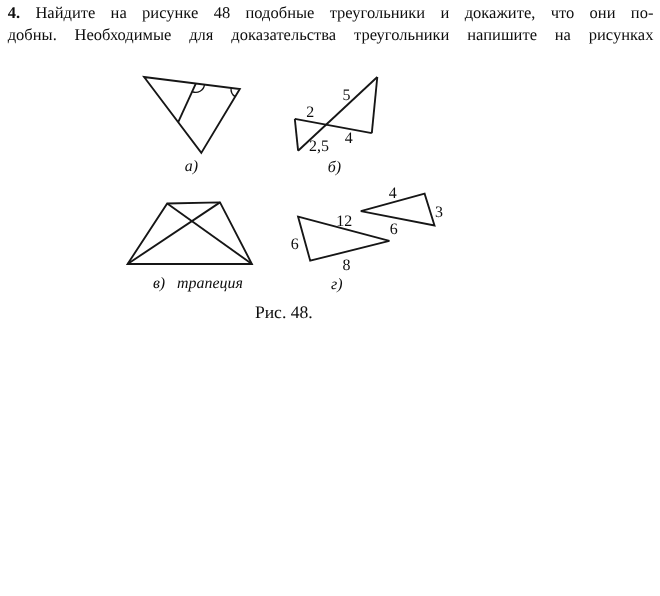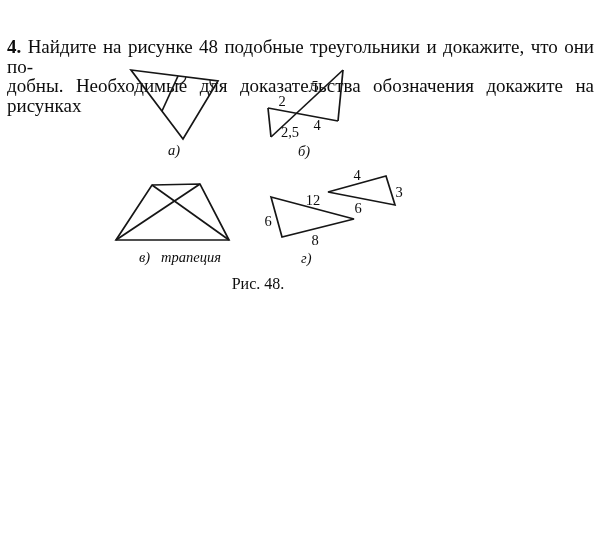--- a/index.html
+++ b/index.html
@@ -10,24 +10,23 @@
     background: #ffffff;
     font-family: "Liberation Serif", serif;
     color: #0d0d0d;
     overflow: hidden;
   }
   .problem-text {
     position: absolute;
     left: 7px;
     right: 6px;
     top: 3px;
-    font-size: 19px;
+    font-size: 15px;
     line-height: 19.5px;
     color: #0d0d0d;
-    margin-top: 34px;
   }
   .pline {
     display: block;
     white-space: nowrap;
   }
   .pline.justified {
     text-align: justify;
     text-align-last: justify;
     white-space: normal;
   }
@@ -67,21 +66,21 @@
     stroke: none;
   }
 </style>
 </head>
 <body>
 
 <div class="page">
 
   <div class="problem-text">
     <span class="pline justified"><b>4.</b> <span>Найдите на рисунке 48 подобные треугольники и докажите, что они по-</span></span>
-    <span class="pline justified">добны. Необходимые для доказательства обозначения докажите на рисунках</span>
+    <span class="pline justified">добны. Необходимые для доказательства треугольники напишите на рисунках</span>
   </div>
 
   <svg class="fig-svg" viewBox="0 0 600 300" xmlns="http://www.w3.org/2000/svg">
 
     <g>
       <polygon points="131,70 218,81 183,139"></polygon>
       <line x1="178" y1="76" x2="162" y2="111"></line>
       <path class="arc" d="M 174.7 83.3 A 8 8 0 0 0 185.9 77.0"></path>
       <path class="arc" d="M 213.9 87.9 A 8 8 0 0 1 210.1 80.0"></path>
       <text class="cap-label" x="168" y="155">а)</text>

